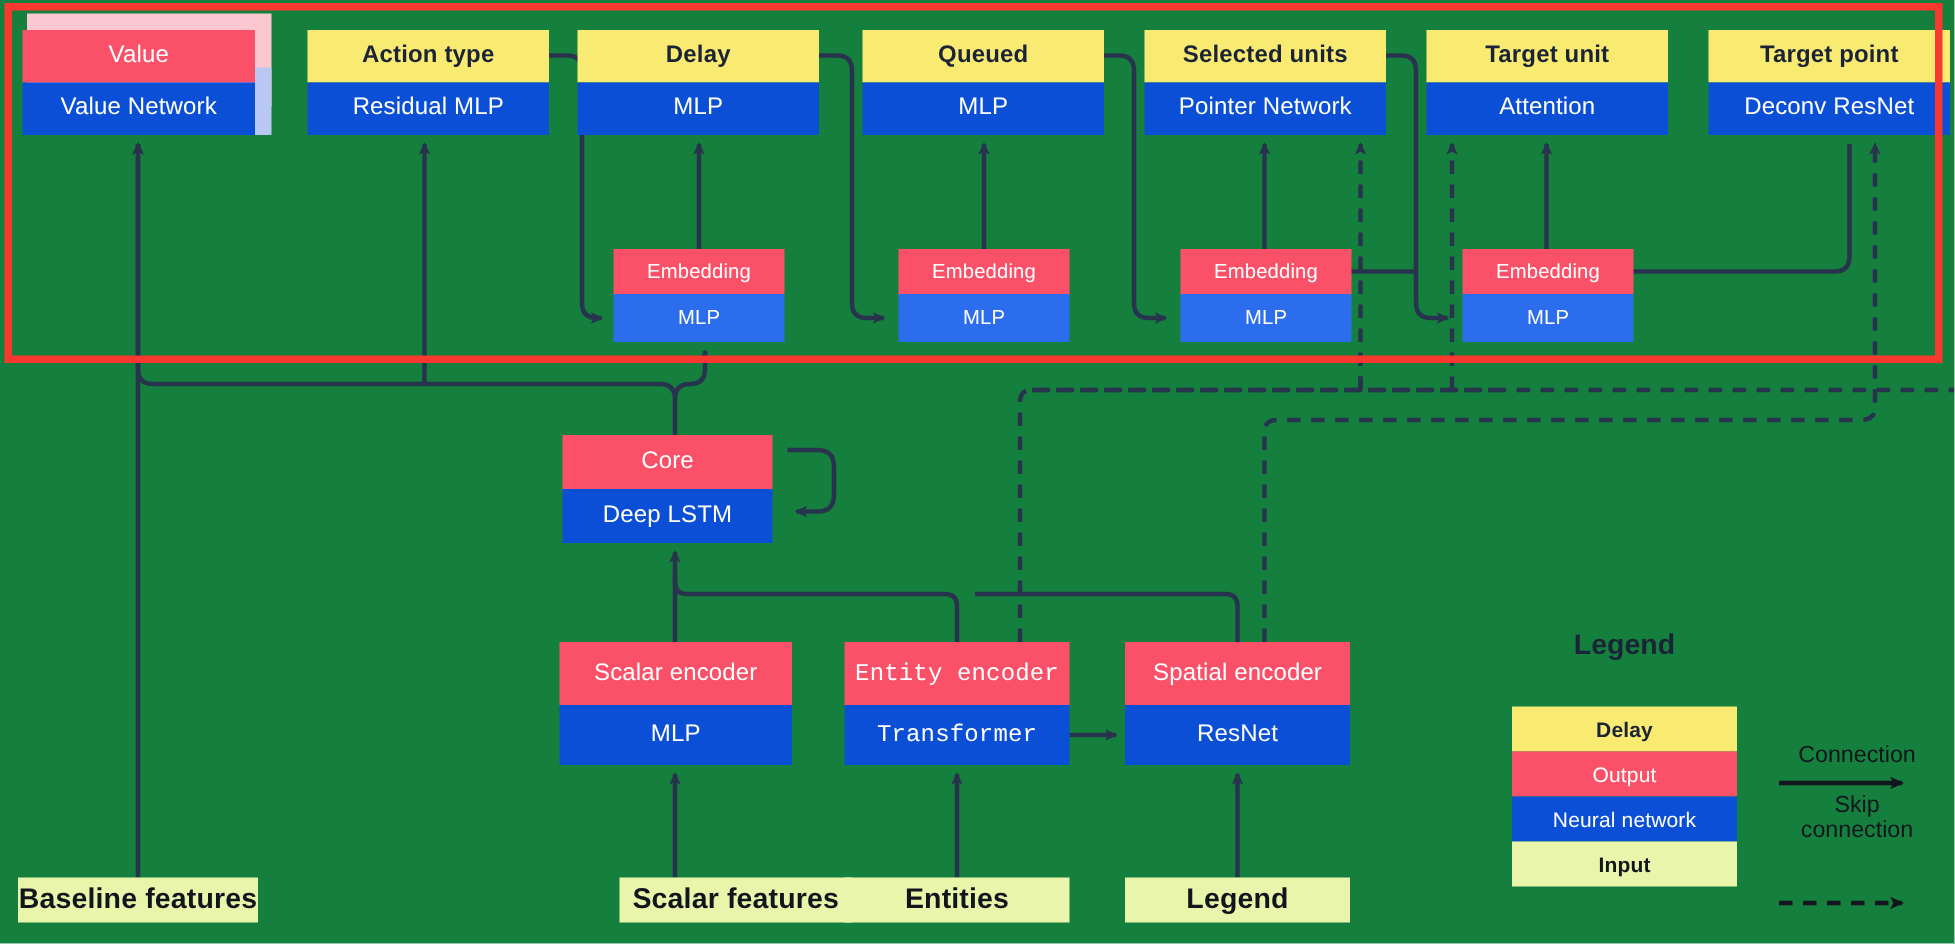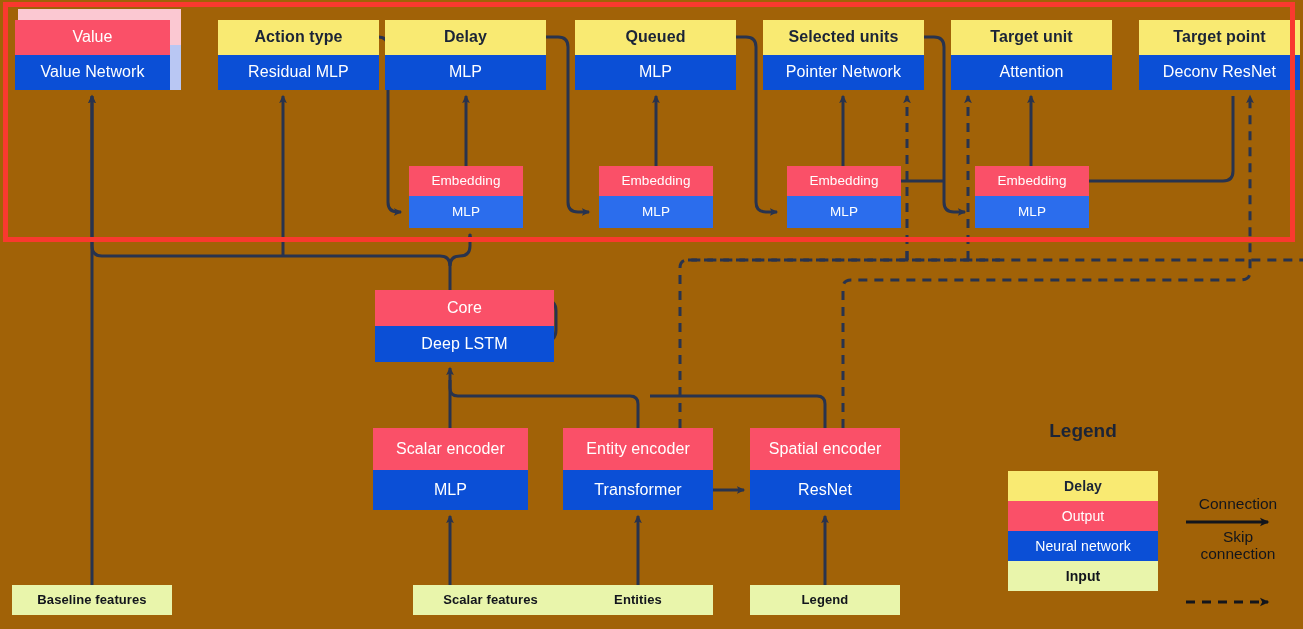--- a/index.html
+++ b/index.html
@@ -1,17 +1,17 @@
 <!DOCTYPE html>
 <html><head>
 <meta charset="utf-8">
 <style>
   html,body{margin:0;padding:0;background:#ffffff;}
   body{font-family:"Liberation Sans","DejaVu Sans",sans-serif;}
-  #stage{position:relative;width:1303px;height:629px;background:#a16207;overflow:hidden;}
+  #stage{position:relative;width:1303px;height:629px;background:#15803d;overflow:hidden;}
   svg.wires{position:absolute;left:0;top:0;width:1303px;height:629px;pointer-events:none;}
 
   .node{position:absolute;box-sizing:border-box;}
   .cell{display:flex;align-items:center;justify-content:center;width:100%;box-sizing:border-box;
         text-align:center;line-height:1.05;letter-spacing:.1px;}
   .c-action{background:#f9ea72;color:#1b2437;font-weight:700;}
   .c-output{background:#fa5068;color:#ffffff;font-weight:400;}
   .c-nn{background:#0b4fd6;color:#ffffff;font-weight:400;}
   .c-nn-light{background:#2b6ded;color:#ffffff;font-weight:400;}
   .c-input{background:#e9f5ab;color:#12151c;font-weight:700;}
@@ -21,30 +21,30 @@
   .top-box .c-nn{height:35px;font-size:16px;}
 
   .emb-box{width:114px;height:62px;}
   .emb-box .c-output{height:30px;font-size:13.5px;}
   .emb-box .c-nn-light{height:32px;font-size:13.5px;}
 
   .value-box{width:155px;height:70px;}
   .value-box .c-output{height:35px;font-size:16px;}
   .value-box .c-nn{height:35px;font-size:16px;}
 
-  .core-box{width:179px;height:72px;}
+  .core-box{width:140px;height:72px;}
   .core-box .c-output{height:36px;font-size:16px;}
   .core-box .c-nn{height:36px;font-size:16px;}
 
   .enc-box{height:82px;}
   .enc-box .c-output{height:42px;font-size:16px;}
   .enc-box .c-nn{height:40px;font-size:16px;}
 
   .in-box{height:30px;}
-  .in-box .c-input{height:30px;font-size:13px;}
+  .in-box .c-input{height:30px;font-size:19px;}
 
   .ghost{position:absolute;}
   .ghost-pink{background:#fbc8d2;}
   .ghost-blue{background:#b9c7f3;}
 
   .redframe{position:absolute;left:3px;top:2px;width:1292px;height:240px;
             border:5px solid #f9392f;box-sizing:border-box;background:transparent;}
 
   #legend-title{position:absolute;left:1008px;top:420px;width:150px;text-align:center;
                 font-size:19px;color:#1b2437;font-weight:700;}
@@ -135,21 +135,21 @@
       <path d="M1186,522 L1268,522" marker-end="url(#ahb)"></path>
       <path d="M1186,602 L1268,602" stroke-dasharray="9 7" marker-end="url(#ahb)"></path>
     </g>
   </svg>
 
   <div class="node value-box" style="left:15px;top:20px;">
     <div class="cell c-output">Value</div>
     <div class="cell c-nn">Value Network</div>
   </div>
 
-  <div class="node top-box" style="left:218px;top:20px;">
+  <div class="node top-box" style="left:205px;top:20px;">
     <div class="cell c-action">Action type</div>
     <div class="cell c-nn">Residual MLP</div>
   </div>
 
   <div class="node top-box" style="left:385px;top:20px;border-radius:31px;">
     <div class="cell c-action">Delay</div>
     <div class="cell c-nn">MLP</div>
   </div>
 
   <div class="node top-box" style="left:575px;top:20px;">
@@ -197,21 +197,21 @@
   <div class="node core-box" style="left:375px;top:290px;">
     <div class="cell c-output">Core</div>
     <div class="cell c-nn">Deep LSTM</div>
   </div>
 
   <div class="node enc-box" style="left:373px;top:428px;width:155px;">
     <div class="cell c-output">Scalar encoder</div>
     <div class="cell c-nn">MLP</div>
   </div>
 
-  <div class="node enc-box" style="left:563px;top:428px;width:150px;">
+  <div class="node enc-box" style="left:563px;top:428px;width:150px;font-family:Liberation Mono, monospace;">
     <div class="cell c-output">Entity encoder</div>
     <div class="cell c-nn">Transformer</div>
   </div>
 
   <div class="node enc-box" style="left:750px;top:428px;width:150px;">
     <div class="cell c-output">Spatial encoder</div>
     <div class="cell c-nn">ResNet</div>
   </div>
 
   <div class="node in-box" style="left:12px;top:585px;width:160px;">

